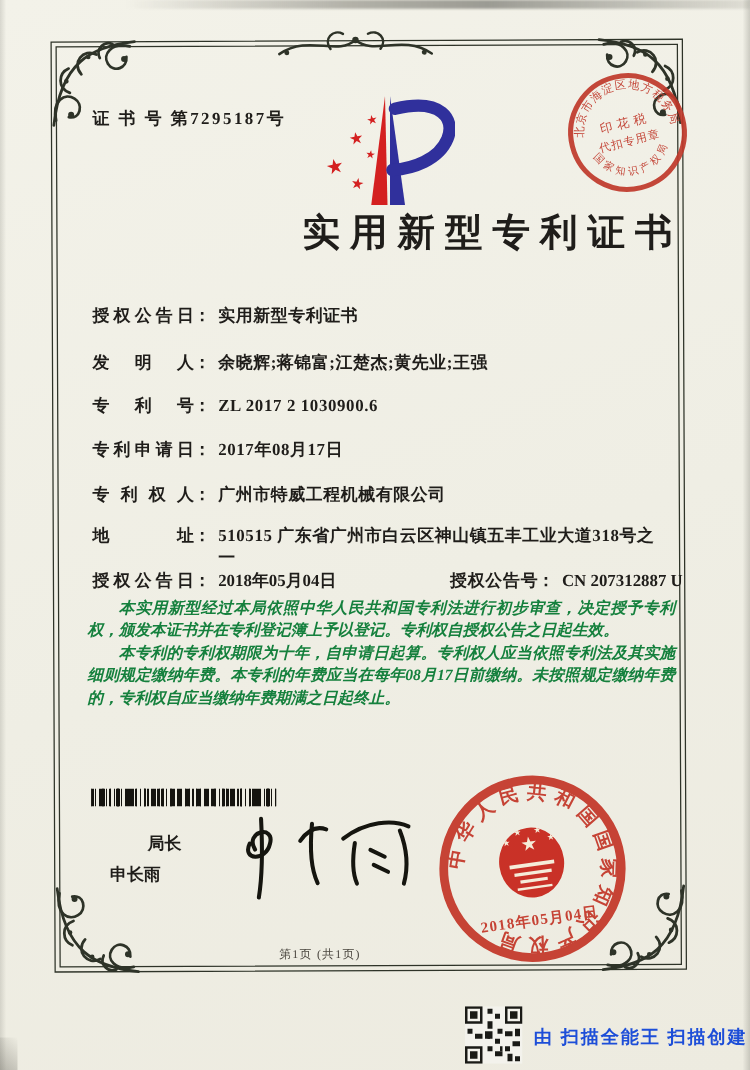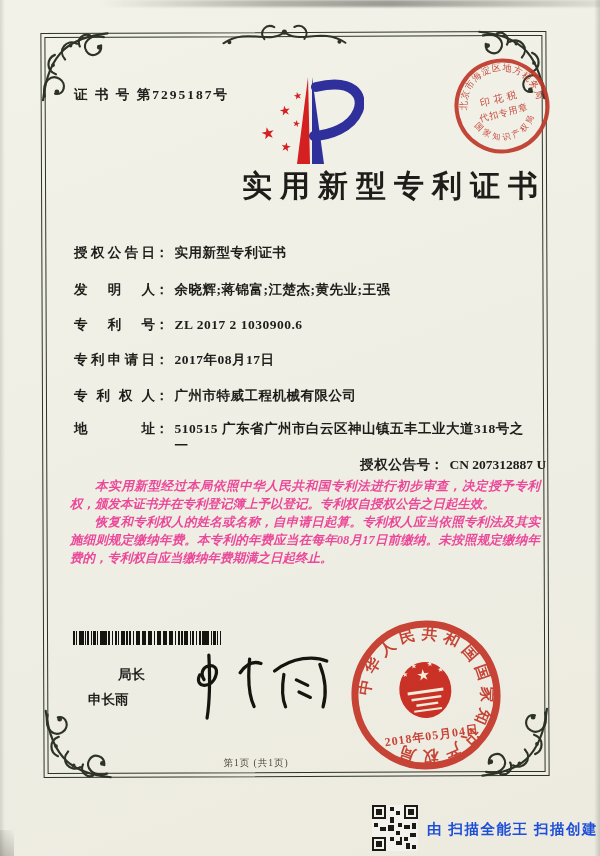--- a/index.html
+++ b/index.html
@@ -38,21 +38,21 @@
   .field-row{position:absolute;left:74px;font-size:13.5px;font-weight:bold;width:470px;}
   .flabel{display:inline-block;width:81px;text-align:justify;text-align-last:justify;vertical-align:top;}
   .fcolon{display:inline-block;margin:0 6px 0 0;}
   .fvalue{display:inline-block;letter-spacing:.5px;vertical-align:top;width:360px;line-height:17px;}
   .row0{top:244px;} .row1{top:281px;} .row2{top:316px;} .row3{top:351px;}
   .row4{top:387px;} .row5{top:420px;} .rowg{top:456px;}
   .grant-no{position:absolute;left:286px;top:0;white-space:nowrap;}
   .grant-no .flabel{width:70px;}
   
   .paras{left:70px;top:477px;width:470px;font-size:12.5px;line-height:18px;
-    font-style:italic;font-weight:600;color:#ec4899;text-align:justify;}
+    font-style:italic;font-weight:600;color:#15803d;text-align:justify;}
   .paras p{margin:0;text-indent:2em;}
   
   .barcode{left:73px;top:631px;width:148px;height:14px;
     background:
       repeating-linear-gradient(90deg,#15140f 0 1px,transparent 1px 3px),
       repeating-linear-gradient(90deg,#15140f 0 2px,transparent 2px 7px),
       repeating-linear-gradient(90deg,transparent 0 9px,#15140f 9px 11px);}
   
   .director-title{left:90px;top:666px;font-size:13.5px;font-weight:bold;font-family:"Liberation Sans","DejaVu Sans",sans-serif;margin-left:28px;}
   .director-name{left:88px;top:691px;font-size:13.5px;font-weight:bold;font-family:"Liberation Sans","DejaVu Sans",sans-serif;text-align:center;}
@@ -166,28 +166,31 @@
 <div class="field-row row3">
   <span class="flabel">专利申请日</span><span class="fcolon">：</span><span class="fvalue">2017年08月17日</span>
 </div>
 <div class="field-row row4">
   <span class="flabel">专利权人</span><span class="fcolon">：</span><span class="fvalue">广州市特威工程机械有限公司</span>
 </div>
 <div class="field-row row5">
   <span class="flabel">地址</span><span class="fcolon">：</span><span class="fvalue">510515 广东省广州市白云区神山镇五丰工业大道318号之一</span>
 </div>
 <div class="field-row rowg">
+  <span>
+    <span class="flabel">授权公告日</span><span class="fcolon">：</span><span>2018年05月04日</span>
+  </span>
   <span class="grant-no">
     <span class="flabel">授权公告号</span><span class="fcolon">：</span><span>CN 207312887 U</span>
   </span>
 </div>
 
 <div class="abs paras">
   <p>本实用新型经过本局依照中华人民共和国专利法进行初步审查，决定授予专利权，颁发本证书并在专利登记簿上予以登记。专利权自授权公告之日起生效。</p>
-  <p>恢复和专利权人的姓名或名称，自申请日起算。专利权人应当依照专利法及其实施细则规定缴纳年费。本专利的年费应当在每年08月17日前缴纳。未按照规定缴纳年费的，专利权自应当缴纳年费期满之日起终止。</p>
+  <p>本专利的专利权期限为十年，自申请日起算。专利权人应当依照专利法及其实施细则规定缴纳年费。本专利的年费应当在每年08月17日前缴纳。未按照规定缴纳年费的，专利权自应当缴纳年费期满之日起终止。</p>
 </div>
 
 <div class="abs barcode"></div>
 
 <div class="abs director-title">局长</div>
 <div class="abs director-name">申长雨</div>
 
 <svg class="abs signature" viewBox="0 0 160 70">
   <g fill="none" stroke="#15150f" stroke-width="3.2" stroke-linecap="round">
     <path d="M28,28 C20,13 45,9 40,24 C36,38 17,36 24,23"></path>

